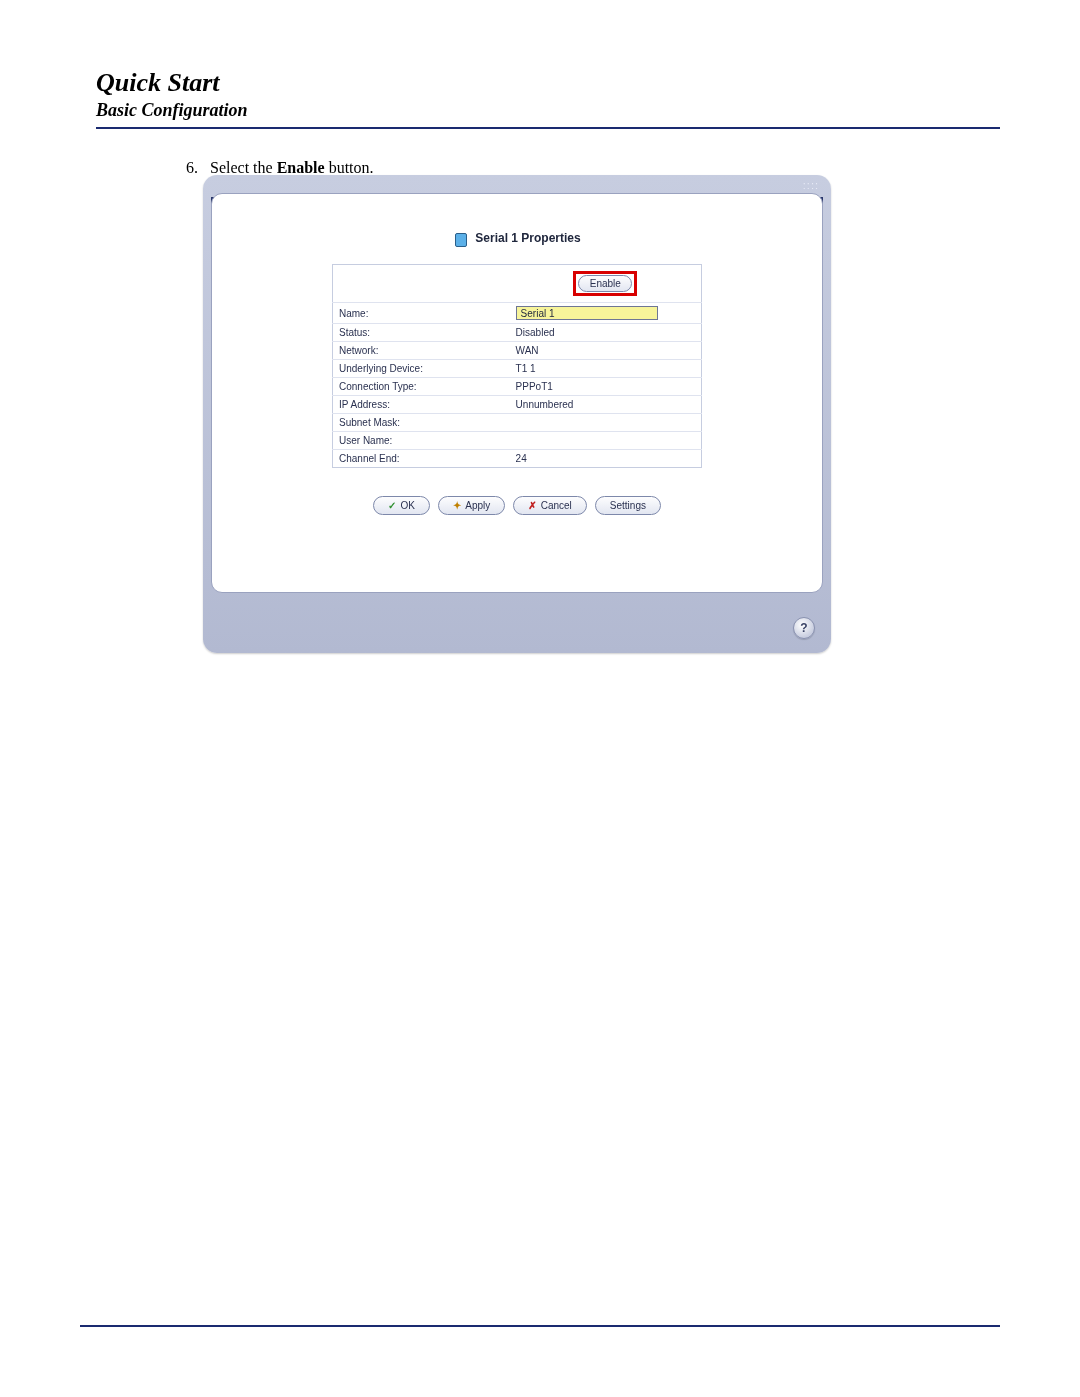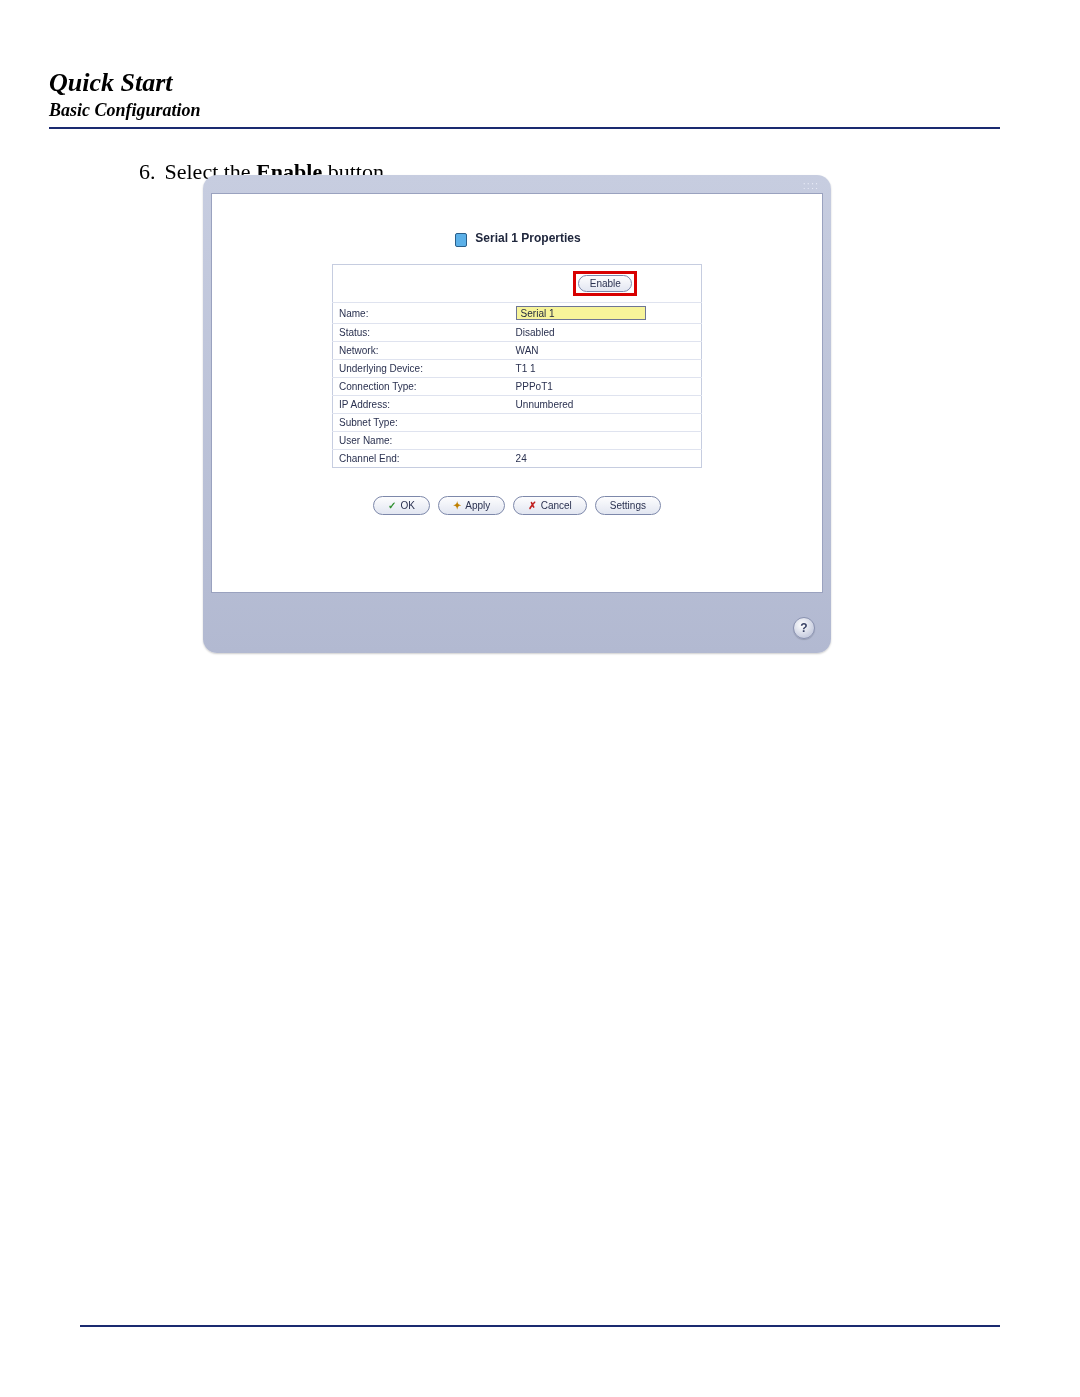--- a/index.html
+++ b/index.html
@@ -1,21 +1,21 @@
 <!DOCTYPE html>
 <html><head>
 <meta charset="utf-8">
 <style>
   * { box-sizing: border-box; margin: 0; padding: 0; }
   html, body { width: 1080px; height: 1397px; background: #fff; font-family: "Times New Roman", serif; }
   .page {
     position: relative;
     width: 1080px;
     height: 1397px;
-    padding: 60px 80px 50px 49px;
+    padding: 60px 80px 50px 96px;
   }
   .header-title {
     font-size: 26px;
     font-style: italic;
     font-weight: bold;
     color: #000;
     margin-top: 8px;
   }
   .header-sub {
     font-size: 18px;
@@ -25,21 +25,21 @@
     font-weight: bold;
   }
   .header-rule {
     border: none;
     border-top: 2px solid #1a2a70;
     margin-top: 6px;
   }
   .step-line {
     margin-top: 30px;
     margin-left: 90px;
-    font-size: 22px;
+    font-size: 16px;
     color: #000;
   }
   .step-num { display: inline-block; width: 20px; }
   .step-text { display: inline; }
   .bold { font-weight: bold; }
 
   
   .shot {
     position: absolute;
     left: 203px;
@@ -60,21 +60,21 @@
     top: 4px; right: 12px;
     color: #e6e9f4;
     letter-spacing: 1px;
     font-size: 11px;
   }
   .shot-inner {
     position: absolute;
     left: 8px; top: 18px; right: 8px; bottom: 60px;
     background: #fff;
     border: 1px solid #9aa2bf;
-    border-radius: 0;
+    border-radius: 11px;
   }
   .breadcrumb-bar {
     position: absolute;
     left: 8px; right: 8px; top: 22px;
     height: 18px;
     background: linear-gradient(#3a4a86, #59679b);
     border: 1px solid #2b386a;
     display: flex;
     align-items: center;
     justify-content: space-between;
@@ -148,21 +148,21 @@
     border: 1px solid #7d88aa;
     border-radius: 10px;
     background: linear-gradient(#fdfdfe, #e2e6f1);
     color: #2a3150;
     font-size: 10px;
   }
   .name-input {
     display: inline-block;
     background: #f7f49a;
     border: 1px solid #6e7694;
-    width: 130px;
+    width: 142px;
     height: 14px;
     padding: 0 4px;
     font-size: 10px;
     color: #1e253c;
     line-height: 14px;
   }
   .btn-row {
     display: flex;
     justify-content: center;
     gap: 8px;
@@ -276,21 +276,21 @@
         </tr>
         <tr>
           <td class="label">Connection Type:</td>
           <td class="value">PPPoT1</td>
         </tr>
         <tr>
           <td class="label">IP Address:</td>
           <td class="value">Unnumbered</td>
         </tr>
         <tr>
-          <td class="label">Subnet Type:</td>
+          <td class="label">Subnet Mask:</td>
           <td class="value"></td>
         </tr>
         <tr>
           <td class="label">User Name:</td>
           <td class="value"></td>
         </tr>
         <tr>
           <td class="label">Channel End:</td>
           <td class="value">24</td>
         </tr>

